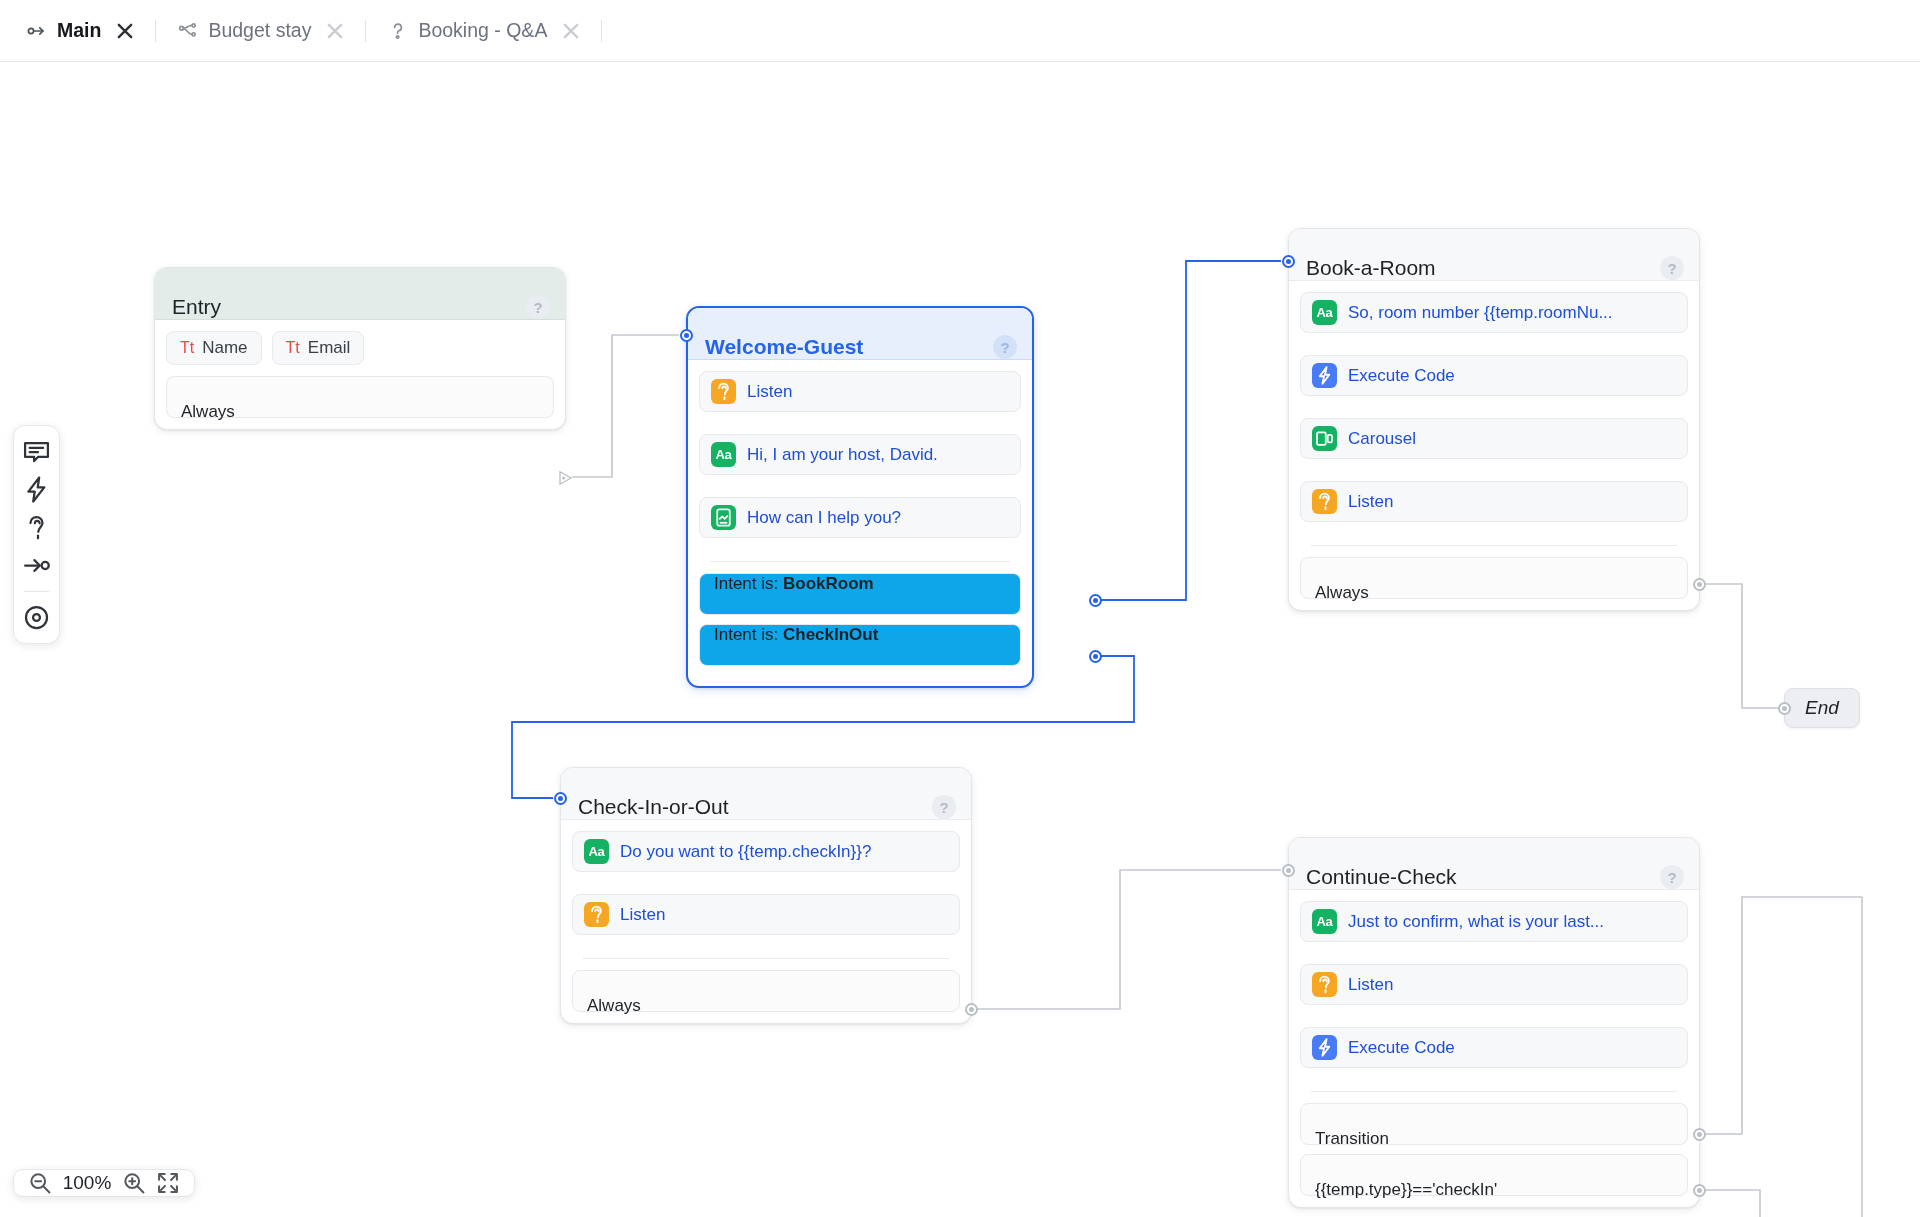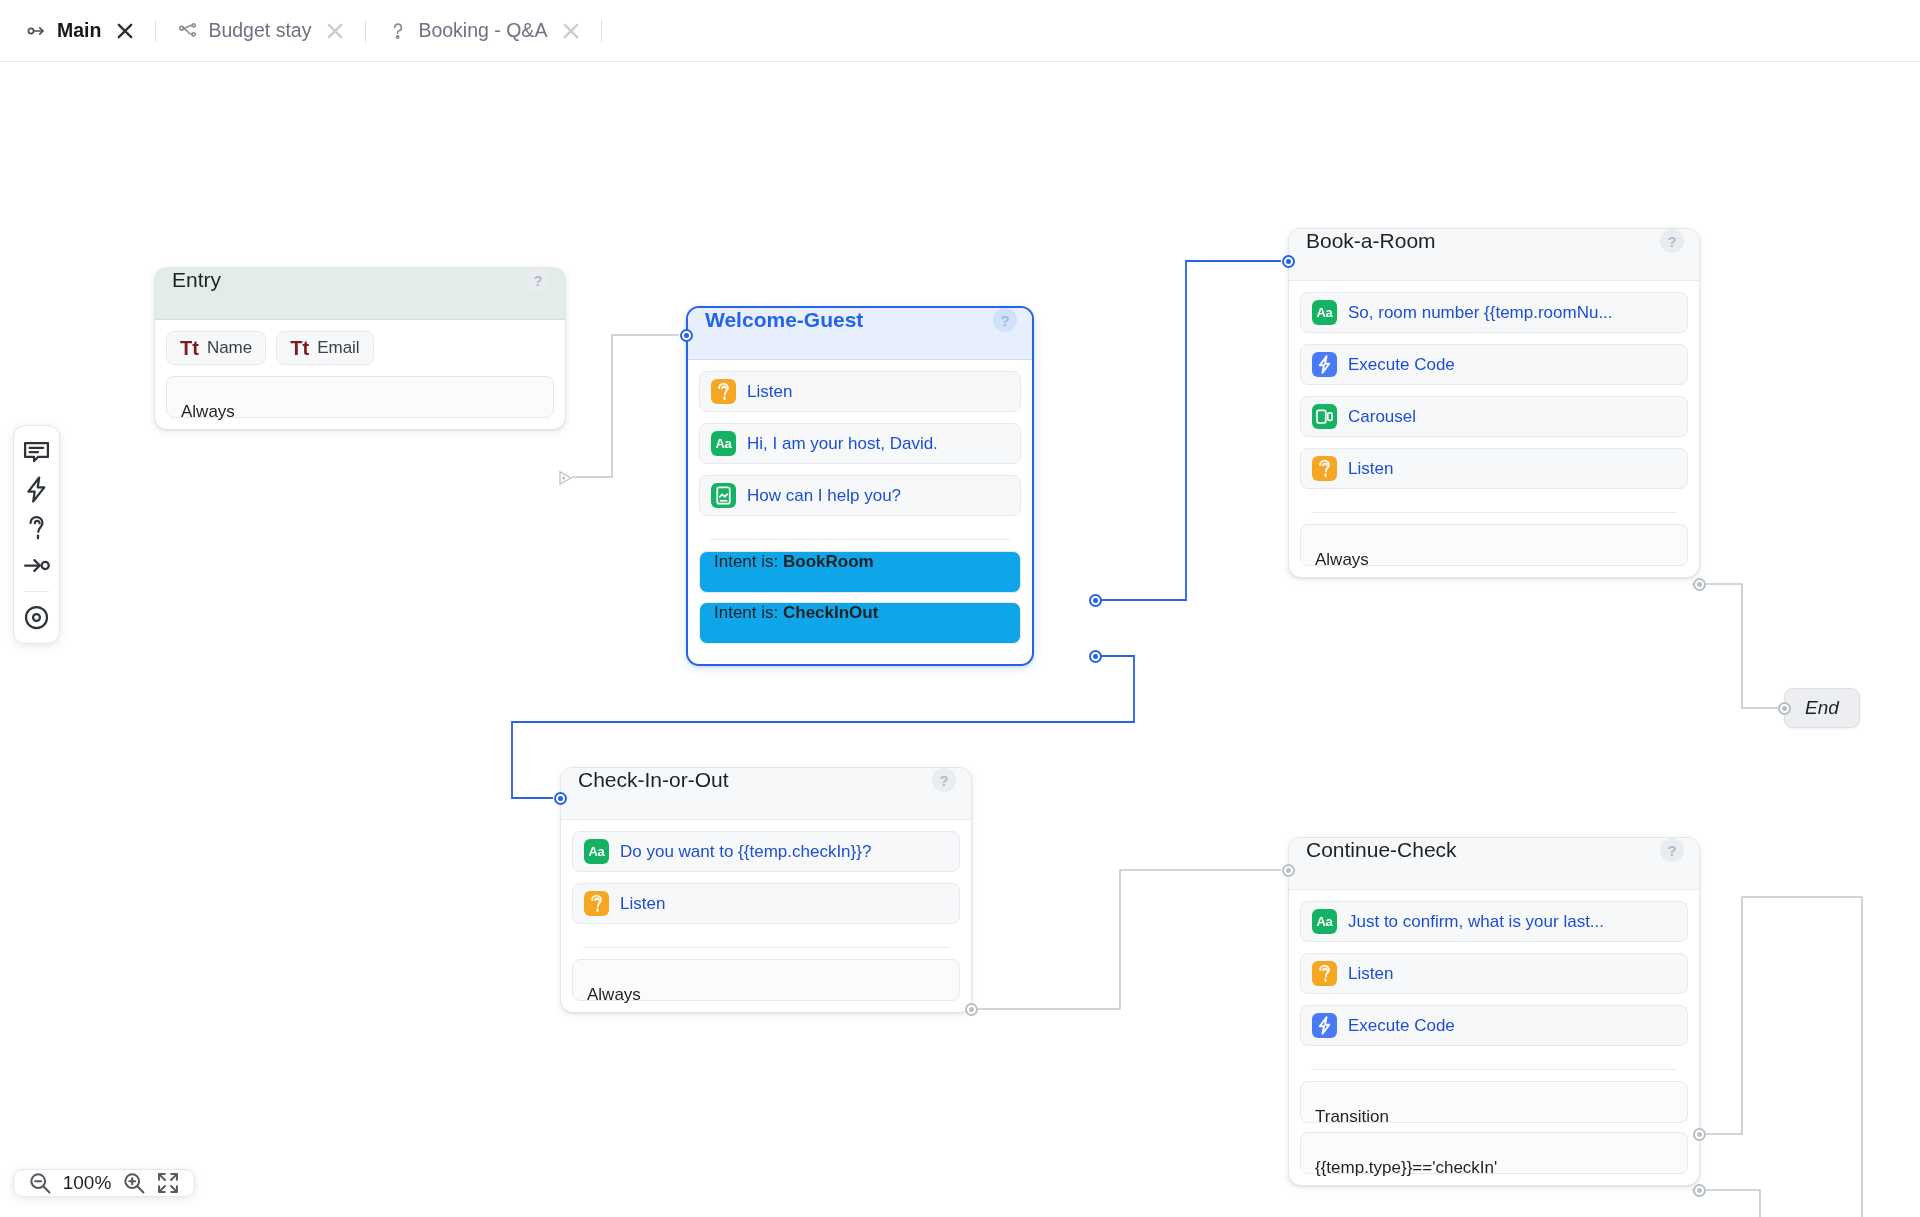--- a/index.html
+++ b/index.html
@@ -67,21 +67,21 @@
   .node {
     position: absolute;
     background: #ffffff;
     border: 1px solid #e3e6ea;
     border-radius: 13px;
     box-shadow: 0 2px 7px rgba(20,28,44,.09), 0 1px 2px rgba(20,28,44,.06);
   }
   .node-head {
     height: 52px;
     display: flex;
-    align-items: flex-start;
+    align-items: flex-end;
     padding: 0 15px 0 17px;
     border-bottom: 1px solid #e9ecef;
     border-radius: 12px 12px 0 0;
     background: #f7f8f9;
     gap: 26px;
   }
   .node-title {
     font-size: 21px;
     color: #1d2227;
     flex: 1;
@@ -103,21 +103,21 @@
 
   .row {
     height: 41px;
     display: flex;
     align-items: center;
     gap: 11px;
     background: #f7f8f9;
     border: 1px solid #e6e9ed;
     border-radius: 8px;
     padding: 0 11px;
-    margin-bottom: 11px;
+    margin-bottom: 22px;
     cursor: pointer;
   }
   .row:last-child { margin-bottom: 0; }
   .row-text {
     font-size: 17px;
     color: #1d4ed8;
     white-space: nowrap;
     overflow: hidden;
     text-overflow: ellipsis;
   }
@@ -163,21 +163,21 @@
   .chips { display: flex; gap: 10px; padding: 11px 11px 0 11px; }
   .chip {
     height: 34px;
     display: flex; align-items: center; gap: 8px;
     padding: 0 13px;
     background: #f7f8f9;
     border: 1px solid #e6e9ed;
     border-radius: 8px;
     cursor: pointer;
   }
-  .chip-tt { font-size: 20px; font-weight: bold; color: #7f1d1d; }
+  .chip-tt { font-size: 16px; font-weight: normal; color: #ef4444; }
   .chip-label { font-size: 17px; color: #3a4048; }
 
   
   .node.selected {
     border: 2px solid #2563eb;
     box-shadow: 0 3px 10px rgba(37,99,235,.16), 0 1px 3px rgba(20,28,44,.10);
   }
   .node.selected .node-head {
     background: #e8effc;
     border-bottom: 1px solid #c9dbf8;

